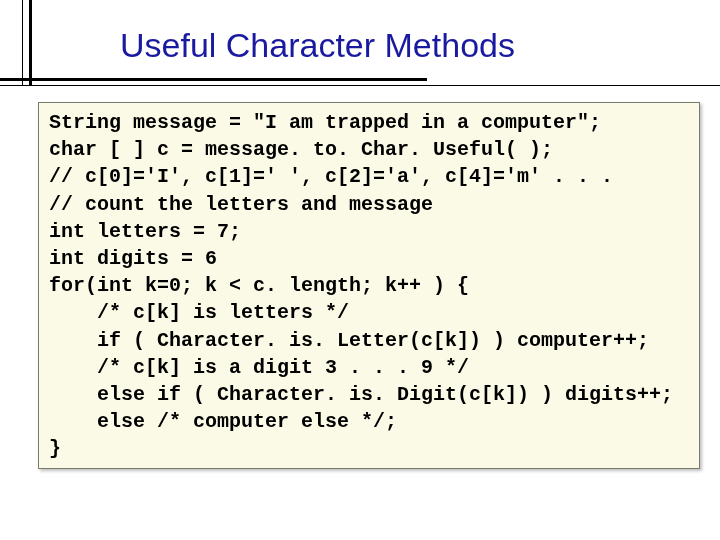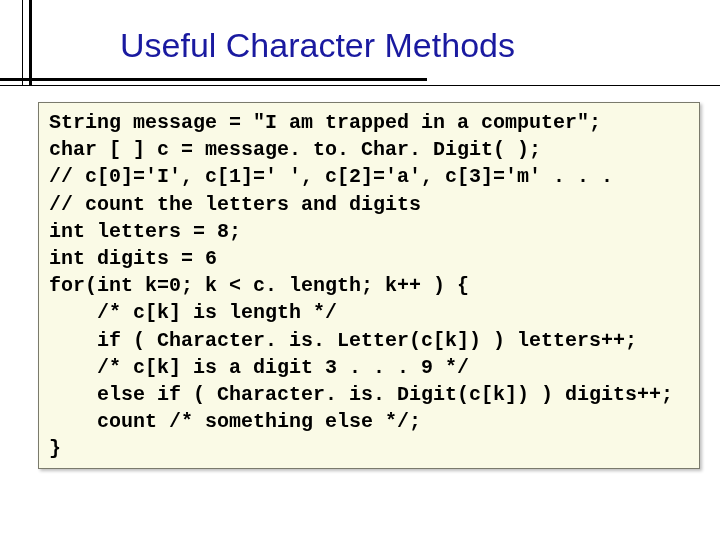--- a/index.html
+++ b/index.html
@@ -81,26 +81,26 @@
 
   <div class="vrule-thin"></div>
   <div class="vrule-thick"></div>
 
   <div class="title">Useful Character Methods</div>
 
   <div class="title-rule-thick"></div>
   <div class="title-rule-thin"></div>
 
   <div class="code-box"><span>String message = "I am trapped in a computer";</span>
-<span>char [ ] c = message. to. Char. Digit( );</span>
-<span>// c[0]='I', c[1]=' ', c[2]='a', c[3]='m' . . .</span>
-<span>// count the letters and digits</span>
-<span>int letters = 8;</span>
+<span>char [ ] c = message. to. Char. Useful( );</span>
+<span>// c[0]='I', c[1]=' ', c[2]='a', c[4]='m' . . .</span>
+<span>// count the letters and message</span>
+<span>int letters = 7;</span>
 <span>int digits = 6</span>
 <span>for(int k=0; k &lt; c. length; k++ ) {</span>
-<span>    /* c[k] is length */</span>
-<span>    if ( Character. is. Letter(c[k]) ) letters++;</span>
+<span>    /* c[k] is letters */</span>
+<span>    if ( Character. is. Letter(c[k]) ) computer++;</span>
 <span>    /* c[k] is a digit 3 . . . 9 */</span>
 <span>    else if ( Character. is. Digit(c[k]) ) digits++;</span>
-<span>    count /* something else */;</span>
+<span>    else /* computer else */;</span>
 <span>}</span></div>
 
 </div>
 
 </body></html>

